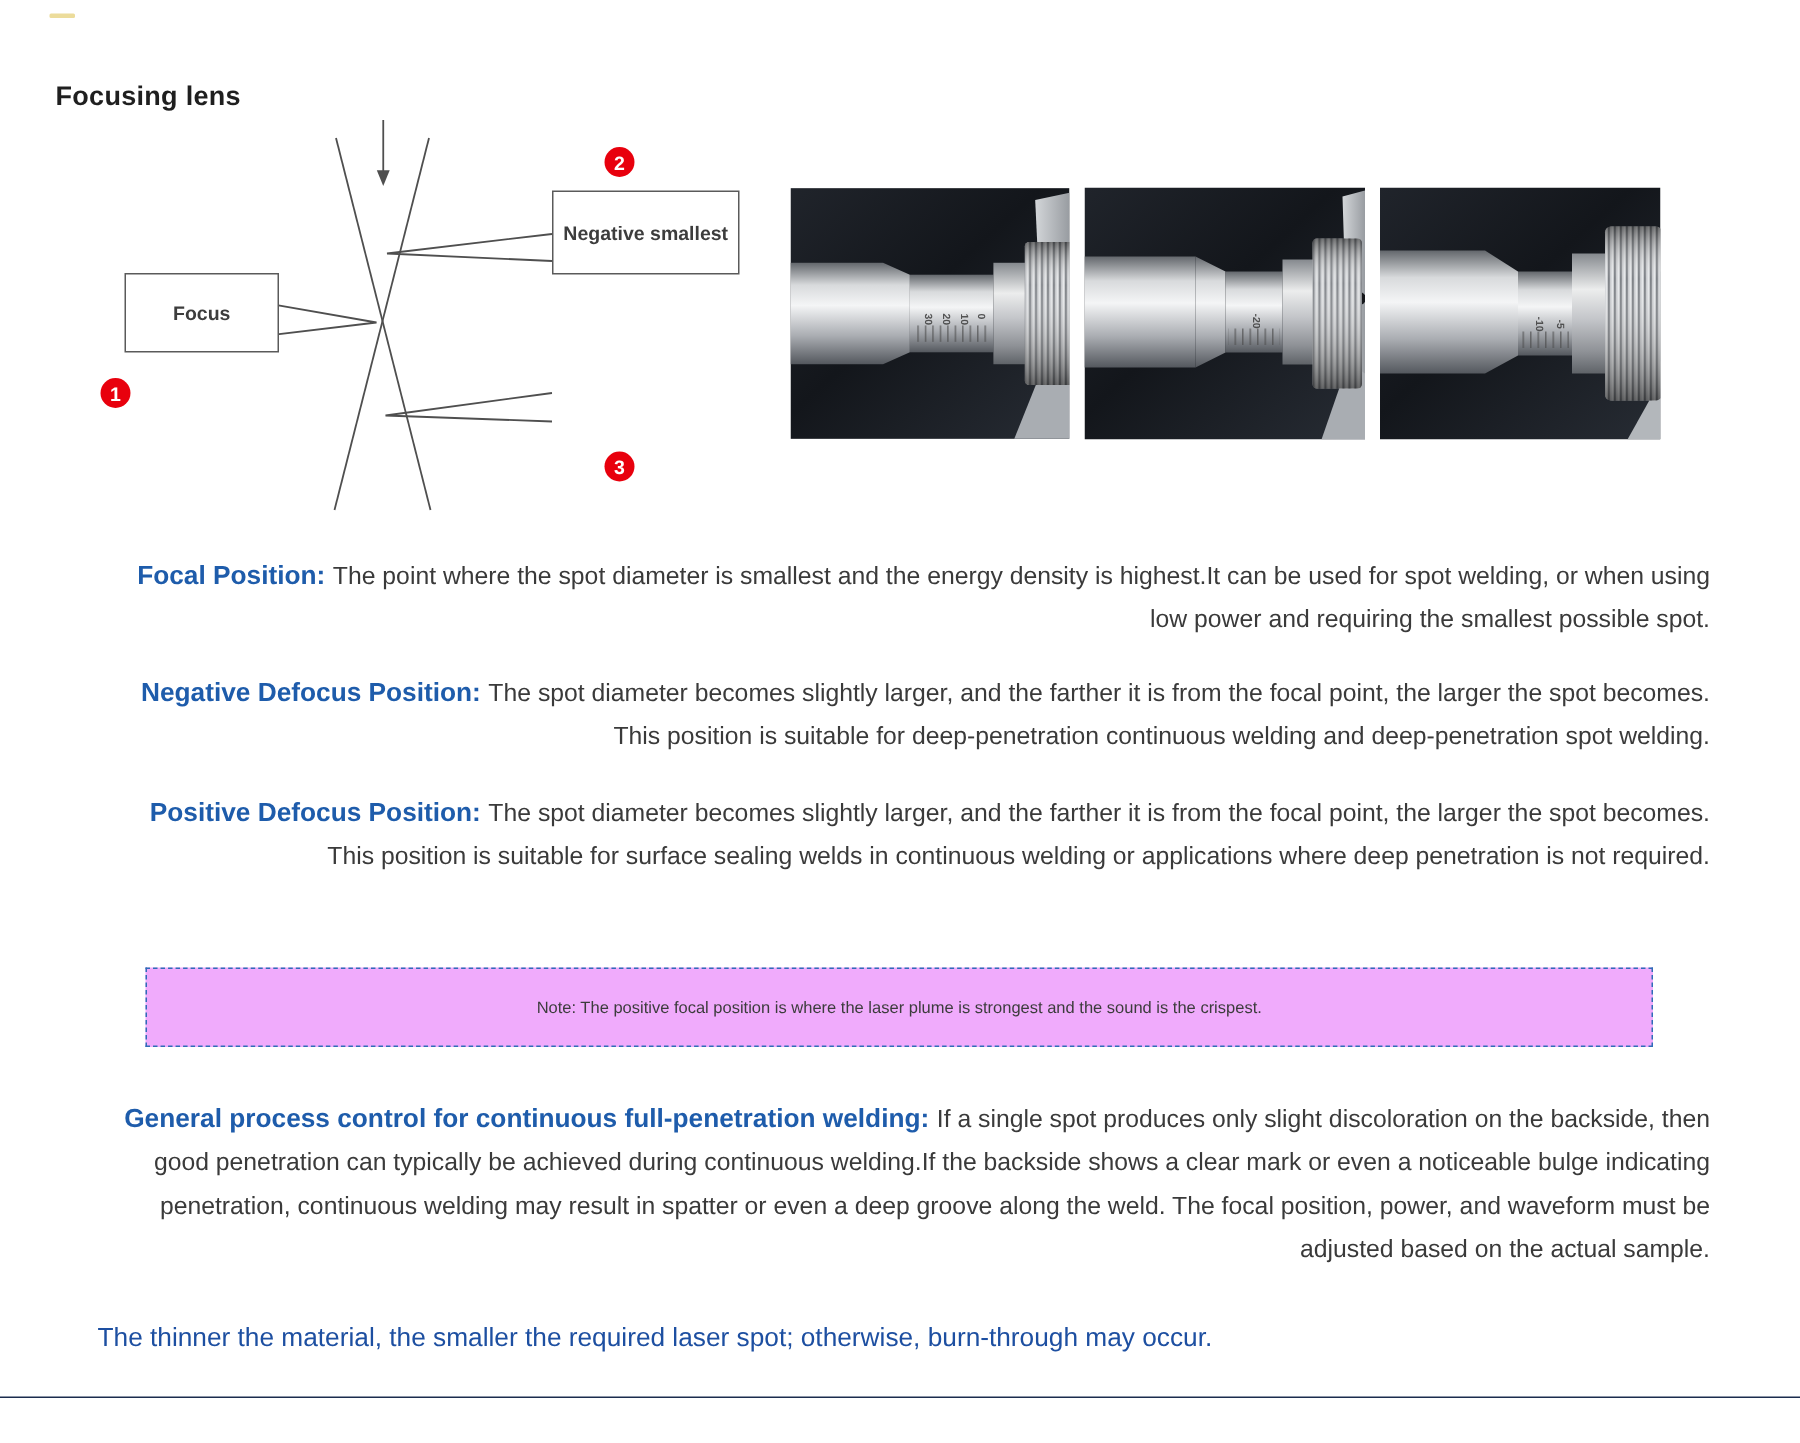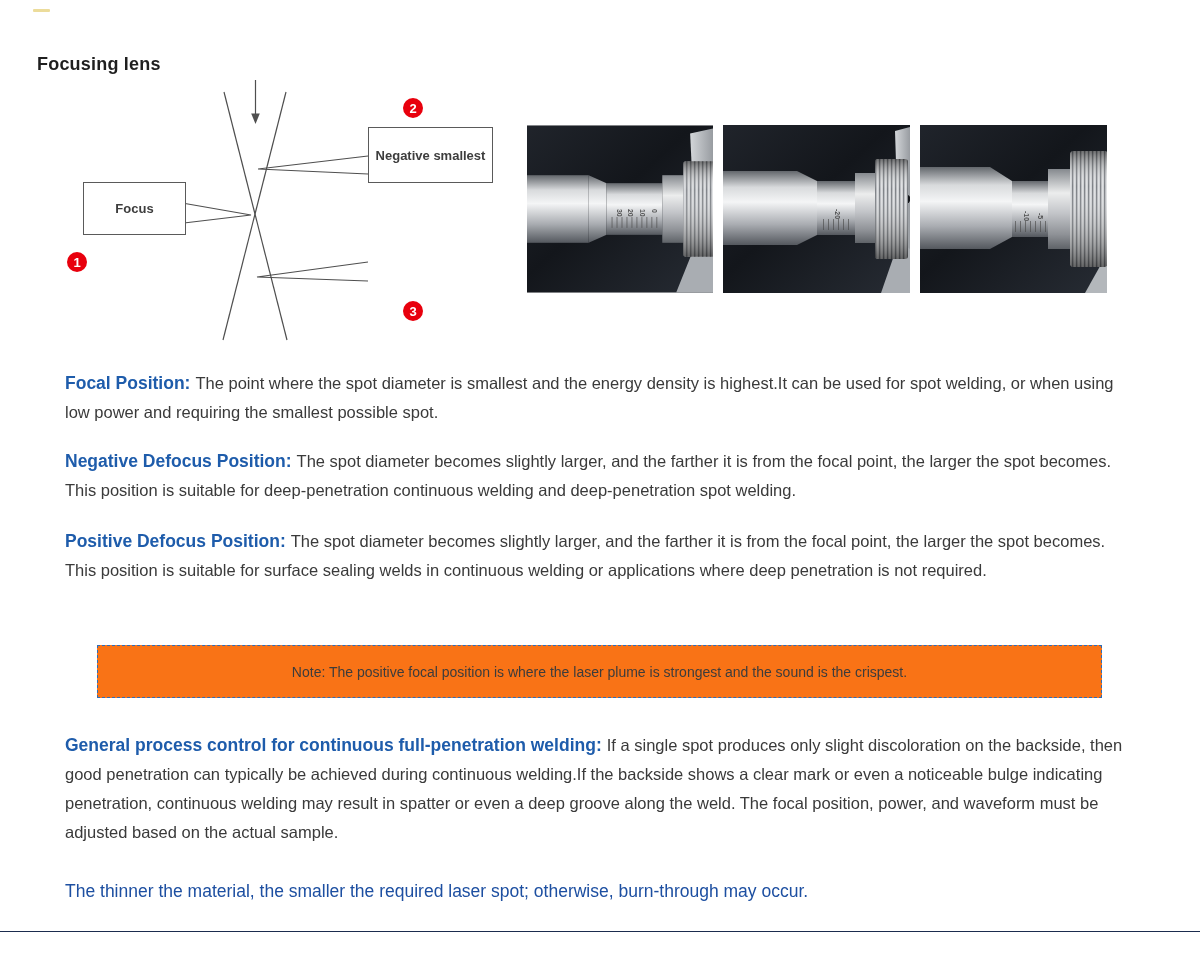--- a/index.html
+++ b/index.html
@@ -22,28 +22,28 @@
   .marker-1 { left:67px;  top:252px; }
   .marker-2 { left:403px; top:98px; }
   .marker-3 { left:403px; top:301px; }
 
   .photo { position:absolute; top:125px; height:168px; display:block; }
   .photo-1 { left:527px; width:186px; }
   .photo-2 { left:723px; width:187px; }
   .photo-3 { left:920px; width:187px; }
   .dial-num { font-size:7px; fill:#3c3c3c; font-weight:bold; opacity:0.85; }
 
-  .para { position:absolute; left:65px; width:1075px; font-size:16.5px; line-height:29px; color:#3a3a3a; }
+  .para { position:absolute; left:65px; width:1075px; font-size:16.5px; line-height:29px; color:#3a3a3a;text-align:right; }
   .para-1 { top:369px; }
   .para-2 { top:447px; }
   .para-3 { top:527px; }
   .para-4 { top:731px; }
   .lead { font-weight:bold; color:#1e5cab; font-size:17.5px; margin-right:5px; }
 
-  .note-box { position:absolute; left:97px; top:645px; width:1005px; height:53px; border:1px dashed #2f6db8; display:flex; align-items:center; justify-content:center; font-size:14px; color:#3c3c3c; background:#f97316; }
+  .note-box { position:absolute; left:97px; top:645px; width:1005px; height:53px; border:1px dashed #2f6db8; display:flex; align-items:center; justify-content:center; font-size:11px; color:#3c3c3c; background:#f0abfc; }
 
   .footer-statement { position:absolute; left:65px; top:881px; width:1100px; font-size:17.5px; font-weight:normal; color:#1d4fa1; }
 
   .footer-bar { position:absolute; left:0; top:931px; width:1200px; height:20px; background:#1b2c4e; }
 </style>
 </head>
 <body>
 
 <div class="page">
 

